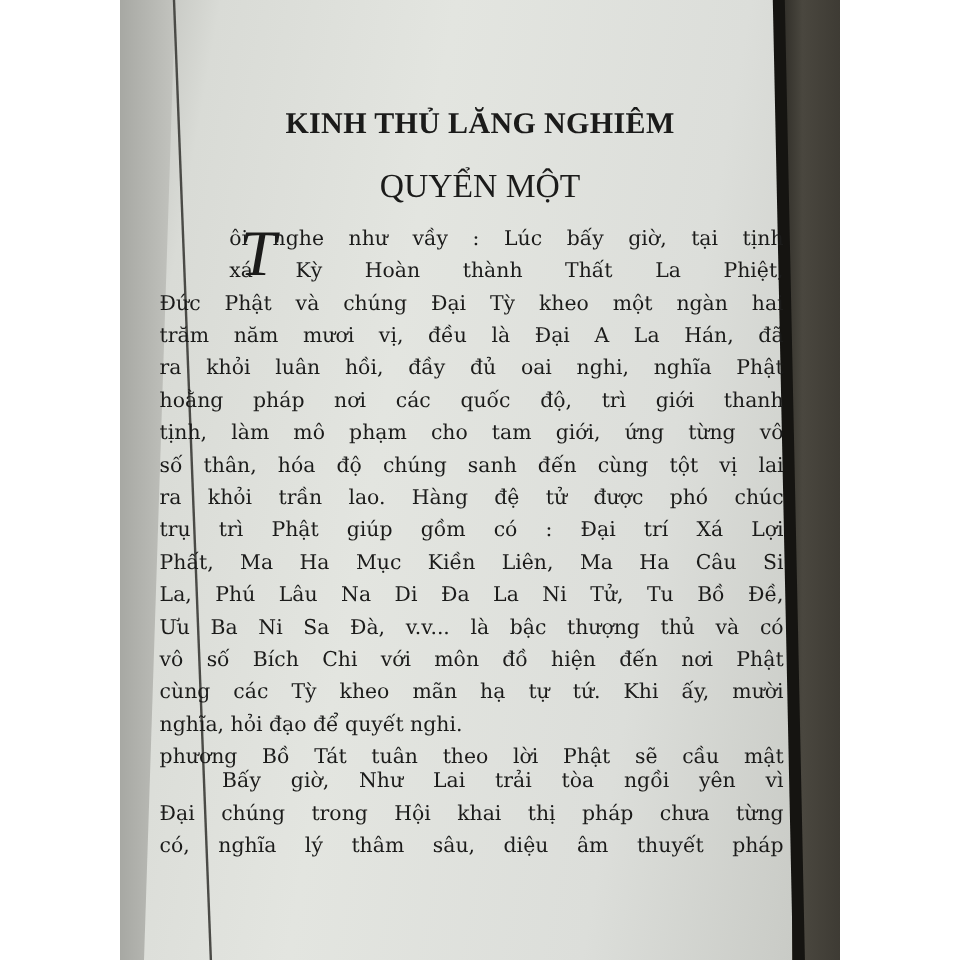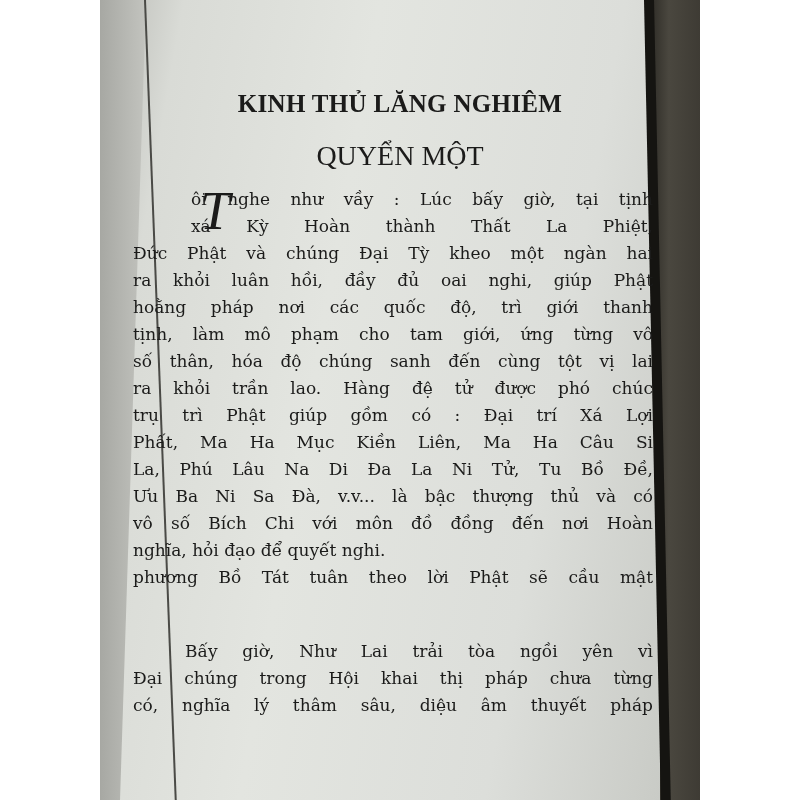--- a/index.html
+++ b/index.html
@@ -81,30 +81,32 @@
   <div class="text-block">
     <div class="title">KINH THỦ LĂNG NGHIÊM</div>
     <div class="subtitle">QUYỂN MỘT</div>
 
     <span class="dropcap">T</span>
 
     <div class="para p1">
       <span class="line indent">ôi nghe như vầy : Lúc bấy giờ, tại tịnh</span>
       <span class="line indent">xá Kỳ Hoàn thành Thất La Phiệt,</span>
       <span class="line">Đức Phật và chúng Đại Tỳ kheo một ngàn hai</span>
-      <span class="line">ra khỏi luân hồi, đầy đủ oai nghi, giúp Phật</span>
+      <span class="line">trăm năm mươi vị, đều là Đại A La Hán, đã</span>
+      <span class="line">ra khỏi luân hồi, đầy đủ oai nghi, nghĩa Phật</span>
       <span class="line">hoằng pháp nơi các quốc độ, trì giới thanh</span>
       <span class="line">tịnh, làm mô phạm cho tam giới, ứng từng vô</span>
       <span class="line">số thân, hóa độ chúng sanh đến cùng tột vị lai</span>
       <span class="line">ra khỏi trần lao. Hàng đệ tử được phó chúc</span>
       <span class="line">trụ trì Phật giúp gồm có : Đại trí Xá Lợi</span>
       <span class="line">Phất, Ma Ha Mục Kiền Liên, Ma Ha Câu Si</span>
       <span class="line">La, Phú Lâu Na Di Đa La Ni Tử, Tu Bồ Đề,</span>
       <span class="line">Ưu Ba Ni Sa Đà, v.v... là bậc thượng thủ và có</span>
-      <span class="line">vô số Bích Chi với môn đồ đồng đến nơi Hoàn</span>
+      <span class="line">vô số Bích Chi với môn đồ hiện đến nơi Phật</span>
+      <span class="line">cùng các Tỳ kheo mãn hạ tự tứ. Khi ấy, mười</span>
       <span class="line last">nghĩa, hỏi đạo để quyết nghi.</span>
       <span class="line">phương Bồ Tát tuân theo lời Phật sẽ cầu mật</span>
     </div>
 
     <div class="para p2">
       <span class="line first">Bấy giờ, Như Lai trải tòa ngồi yên vì</span>
       <span class="line">Đại chúng trong Hội khai thị pháp chưa từng</span>
       <span class="line">có, nghĩa lý thâm sâu, diệu âm thuyết pháp</span>
     </div>
   </div>

